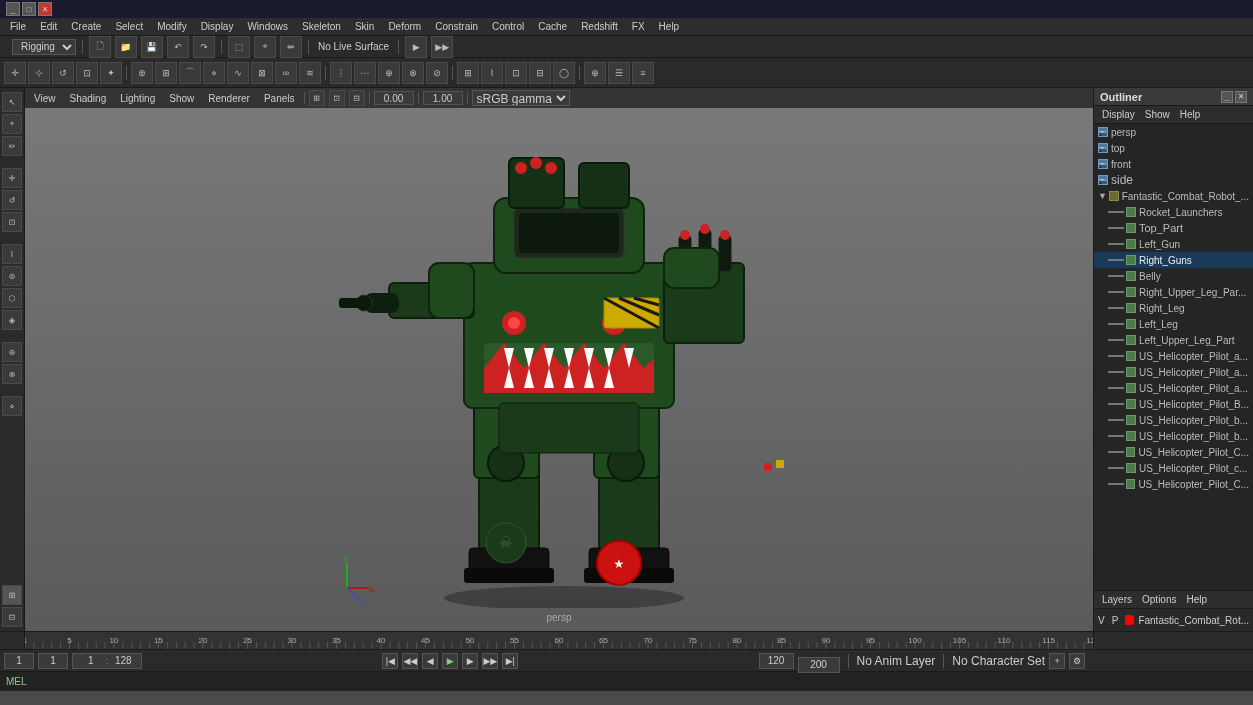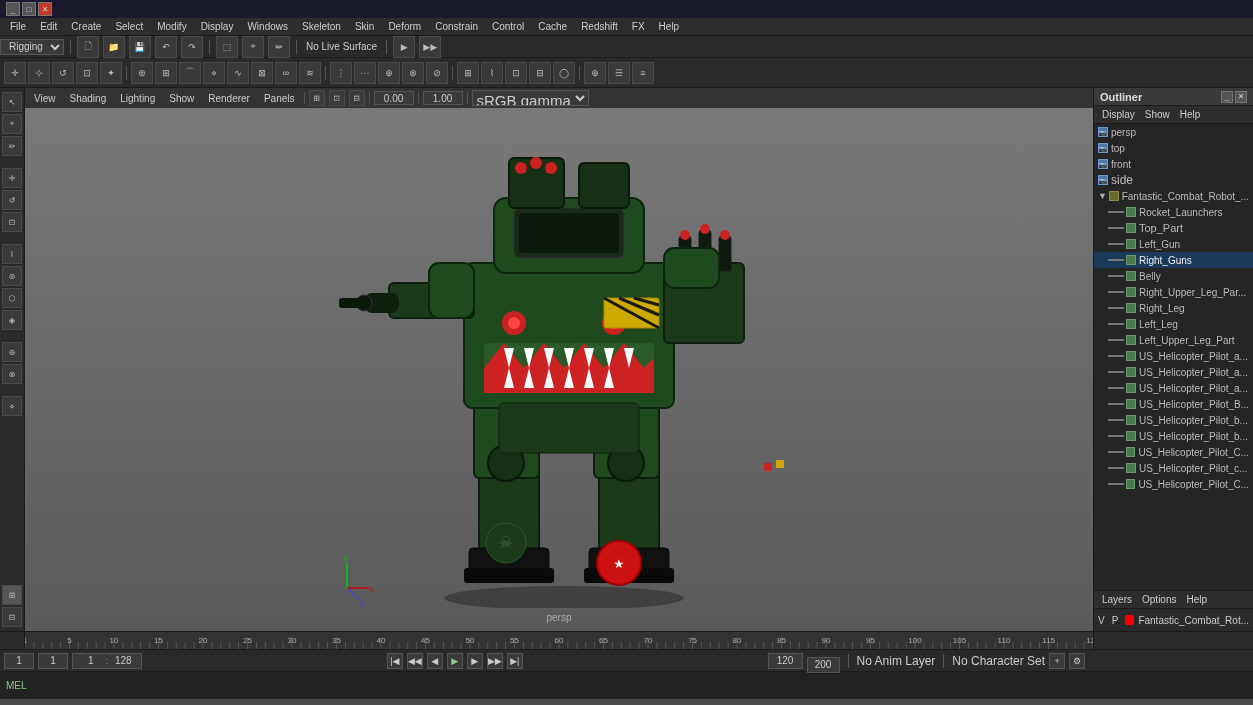--- a/index.html
+++ b/index.html
@@ -58,21 +58,21 @@
       color: #ccc;
       cursor: pointer;
     }
 
     
     #toolbar-area {
       height: 22px;
       background: #2a2a2a;
       display: flex;
       align-items: center;
-      padding: 0 0;
+      padding: 0 12px;
       gap: 4px;
       border-bottom: 1px solid #1a1a1a;
     }
     .toolbar-select {
       height: 16px;
       background: #3a3a3a;
       border: 1px solid #555;
       color: #ccc;
       font-size: 10px;
       padding: 0 4px;
@@ -190,21 +190,21 @@
       border: 1px solid #555;
       color: #ccc;
       font-size: 10px;
       text-align: center;
     }
     .vp-select {
       height: 16px;
       background: #3a3a3a;
       border: 1px solid #555;
       color: #ccc;
-      font-size: 15px;
+      font-size: 12px;
     }
 
     
     #outliner {
       width: 160px;
       background: #2a2a2a;
       border-left: 1px solid #1a1a1a;
       display: flex;
       flex-direction: column;
     }
@@ -297,21 +297,21 @@
       color: #ccc;
       font-size: 9px;
       cursor: pointer;
       display: flex;
       align-items: center;
       justify-content: center;
     }
 
     
     #status-bar {
-      height: 28px;
+      height: 20px;
       background: #222;
       display: flex;
       align-items: center;
       padding: 0 6px;
       font-size: 10px;
       color: #aaa;
       border-top: 1px solid #1a1a1a;
     }
     #outliner-bottom-tabs {
       height: 18px;
@@ -914,21 +914,21 @@
 
   <div class="playback-btn">|◀</div>
   <div class="playback-btn">◀◀</div>
   <div class="playback-btn">◀</div>
   <div class="playback-btn" style="color:#88cc88;">▶</div>
   <div class="playback-btn">▶</div>
   <div class="playback-btn">▶▶</div>
   <div class="playback-btn">▶|</div>
   <div style="flex:1;"></div>
   <input class="bc-input" value="120" style="width: 35px;">
-  <input class="bc-input" value="200" style="width: 33px; margin-top: 8px;">
+  <input class="bc-input" value="200" style="width: 42px; margin-top: 8px;">
   <div style="width:1px; height:14px; background:#555; margin:0 4px;"></div>
   <span class="bc-label">No Anim Layer</span>
   <div style="width:1px; height:14px; background:#555; margin:0 4px;"></div>
   <span class="bc-label">No Character Set</span>
   <div class="bc-btn" style="width:16px;">+</div>
   <div class="bc-btn" style="width:16px;">⚙</div>
   <div style="width:160px;"></div>
 </div>
 
 <div id="status-bar">

